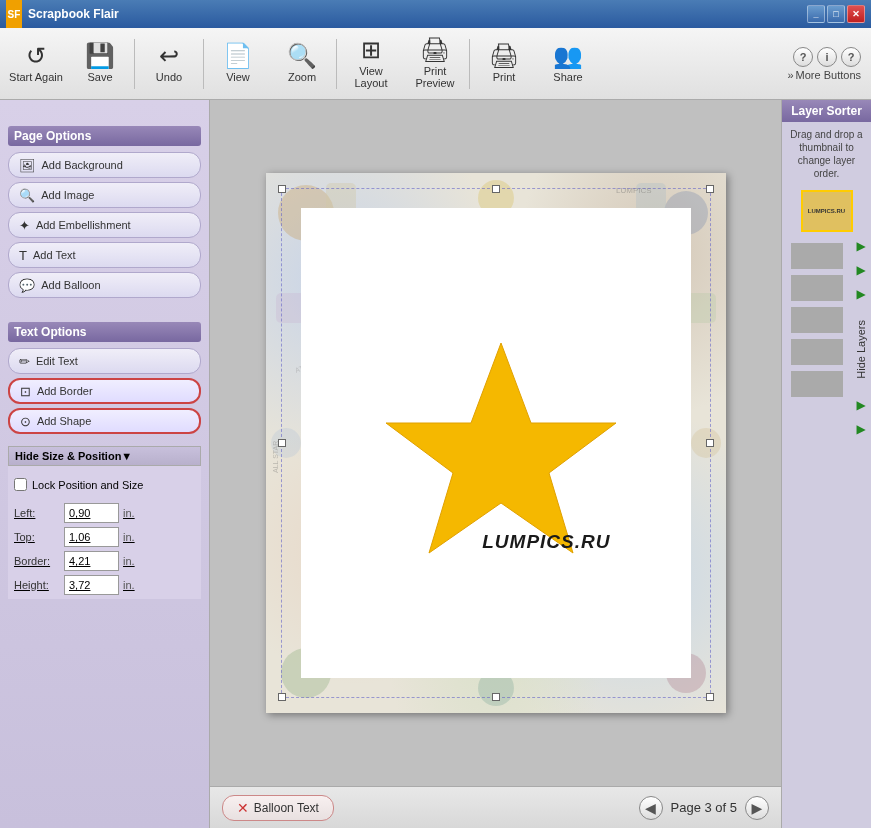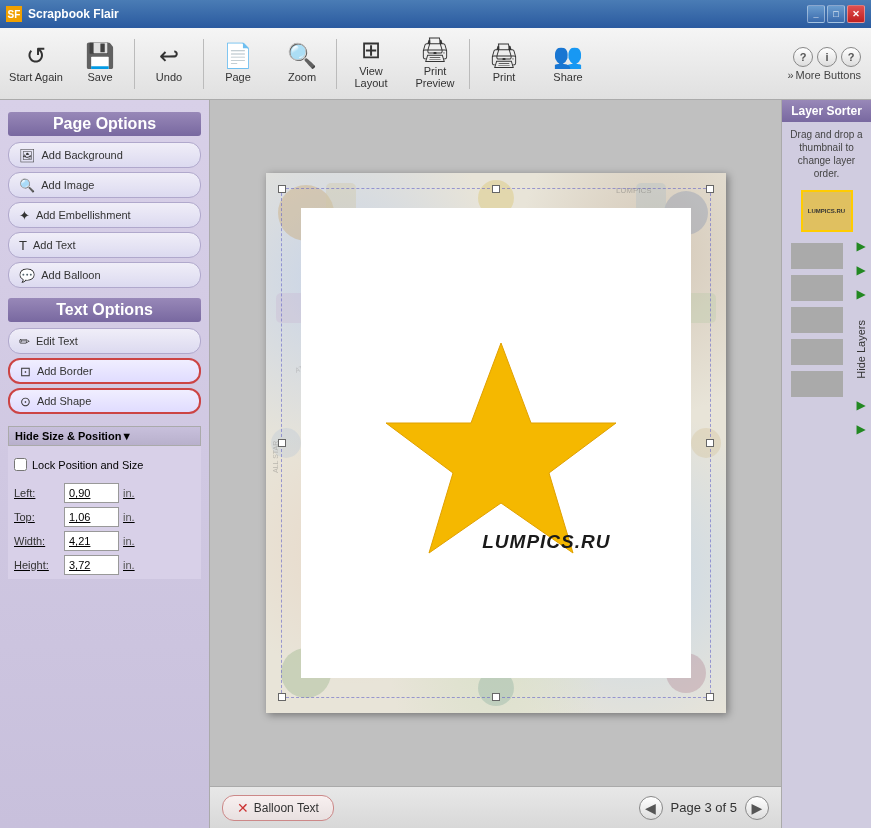--- a/index.html
+++ b/index.html
@@ -10,21 +10,21 @@
       background: linear-gradient(to bottom, #4a7cb5, #2a5a9f);
       height: 28px;
       display: flex;
       align-items: center;
       padding: 0 6px;
       color: white;
       font-size: 12px;
       font-weight: bold;
     }
     .title-bar-icon {
-      width: 16px; height: 16px;
+      width: 16px; height: 28px;
       background: #f0a000;
       margin-right: 6px;
       display: inline-flex;
       align-items: center;
       justify-content: center;
       font-size: 10px;
       color: white;
       font-weight: bold;
     }
     .title-bar-controls {
@@ -117,27 +117,27 @@
       width: 210px;
       background: linear-gradient(to bottom, #d8d0e8, #c8c0dc);
       border-right: 1px solid #aaa;
       display: flex;
       flex-direction: column;
       padding: 6px 8px;
     }
     .section-header {
       background: linear-gradient(to bottom, #9888b8, #7868a0);
       color: white;
-      text-align: center;
+      text-align: left;
       padding: 3px 6px;
       border-radius: 3px;
-      font-size: 16px;
+      font-size: 12px;
       font-weight: bold;
       margin-bottom: 6px;
-      margin-top: 6px;
+      margin-top: 20px;
     }
     .panel-btn {
       display: flex;
       align-items: center;
       background: linear-gradient(to bottom, #f0eef8, #dcdaf0);
       border: 1px solid #b0a8cc;
       border-radius: 12px;
       padding: 4px 10px;
       margin-bottom: 4px;
       cursor: pointer;
@@ -442,21 +442,21 @@
     <span>Save</span>
   </div>
   <div class="toolbar-separator"></div>
   <div class="toolbar-btn">
     <div class="toolbar-icon">↩</div>
     <span>Undo</span>
   </div>
   <div class="toolbar-separator"></div>
   <div class="toolbar-btn">
     <div class="toolbar-icon">📄</div>
-    <span>Page</span>
+    <span>View</span>
   </div>
   <div class="toolbar-btn">
     <div class="toolbar-icon">🔍</div>
     <span>Zoom</span>
   </div>
   <div class="toolbar-separator"></div>
   <div class="toolbar-btn">
     <div class="toolbar-icon">⊞</div>
     <span>View Layout</span>
   </div>
@@ -537,21 +537,21 @@
         <span class="sp-label">Left:</span>
         <input type="text" class="sp-input" value="0,90" style="">
         <span class="sp-unit">in.</span>
       </div>
       <div class="sp-row">
         <span class="sp-label">Top:</span>
         <input type="text" class="sp-input" value="1,06" style="">
         <span class="sp-unit">in.</span>
       </div>
       <div class="sp-row">
-        <span class="sp-label">Width:</span>
+        <span class="sp-label">Border:</span>
         <input type="text" class="sp-input" value="4,21" style="">
         <span class="sp-unit">in.</span>
       </div>
       <div class="sp-row">
         <span class="sp-label">Height:</span>
         <input type="text" class="sp-input" value="3,72" style="">
         <span class="sp-unit">in.</span>
       </div>
     </div>
   </div>

